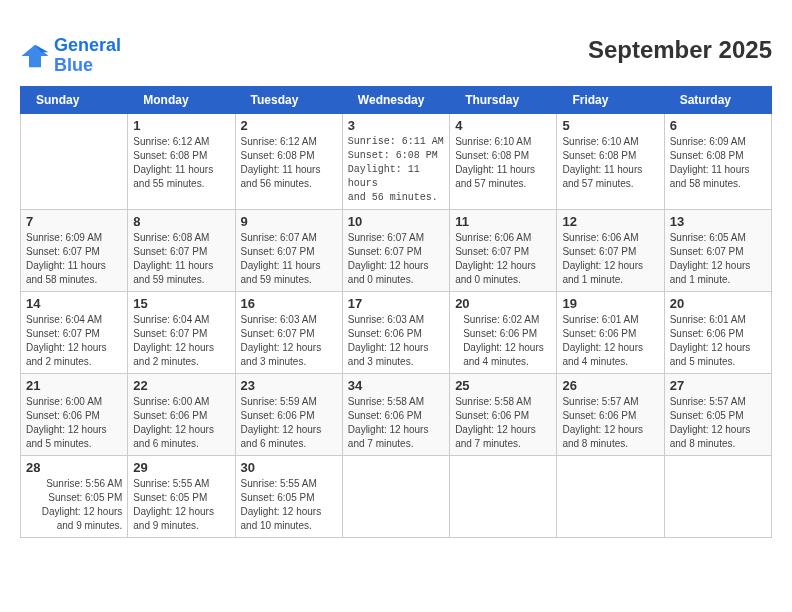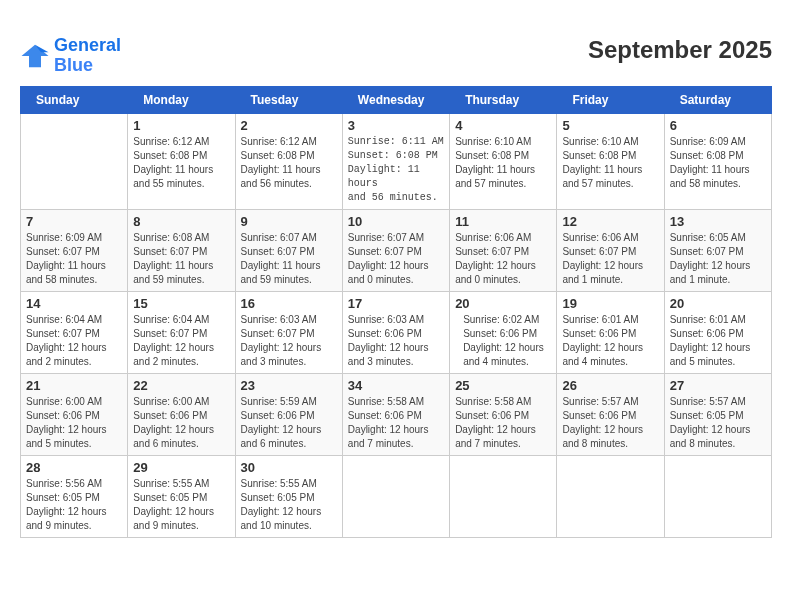--- a/index.html
+++ b/index.html
@@ -315,21 +315,21 @@
           <span class="day-num">27</span>
           <div class="day-info" style="white-space: pre-line;">Sunrise: 5:57 AM
 Sunset: 6:05 PM
 Daylight: 12 hours
 and 8 minutes.</div>
         </td>
       </tr>
       <tr>
         <td>
           <span class="day-num">28</span>
-          <div class="day-info" style="white-space: pre-line;">Sunrise: 5:56 AM
+          <div class="day-info" style="white-space: pre-line; text-align: right;">Sunrise: 5:56 AM
 Sunset: 6:05 PM
 Daylight: 12 hours
 and 9 minutes.</div>
         </td>
         <td>
           <span class="day-num">29</span>
           <div class="day-info" style="white-space: pre-line;">Sunrise: 5:55 AM
 Sunset: 6:05 PM
 Daylight: 12 hours
 and 9 minutes.</div>

